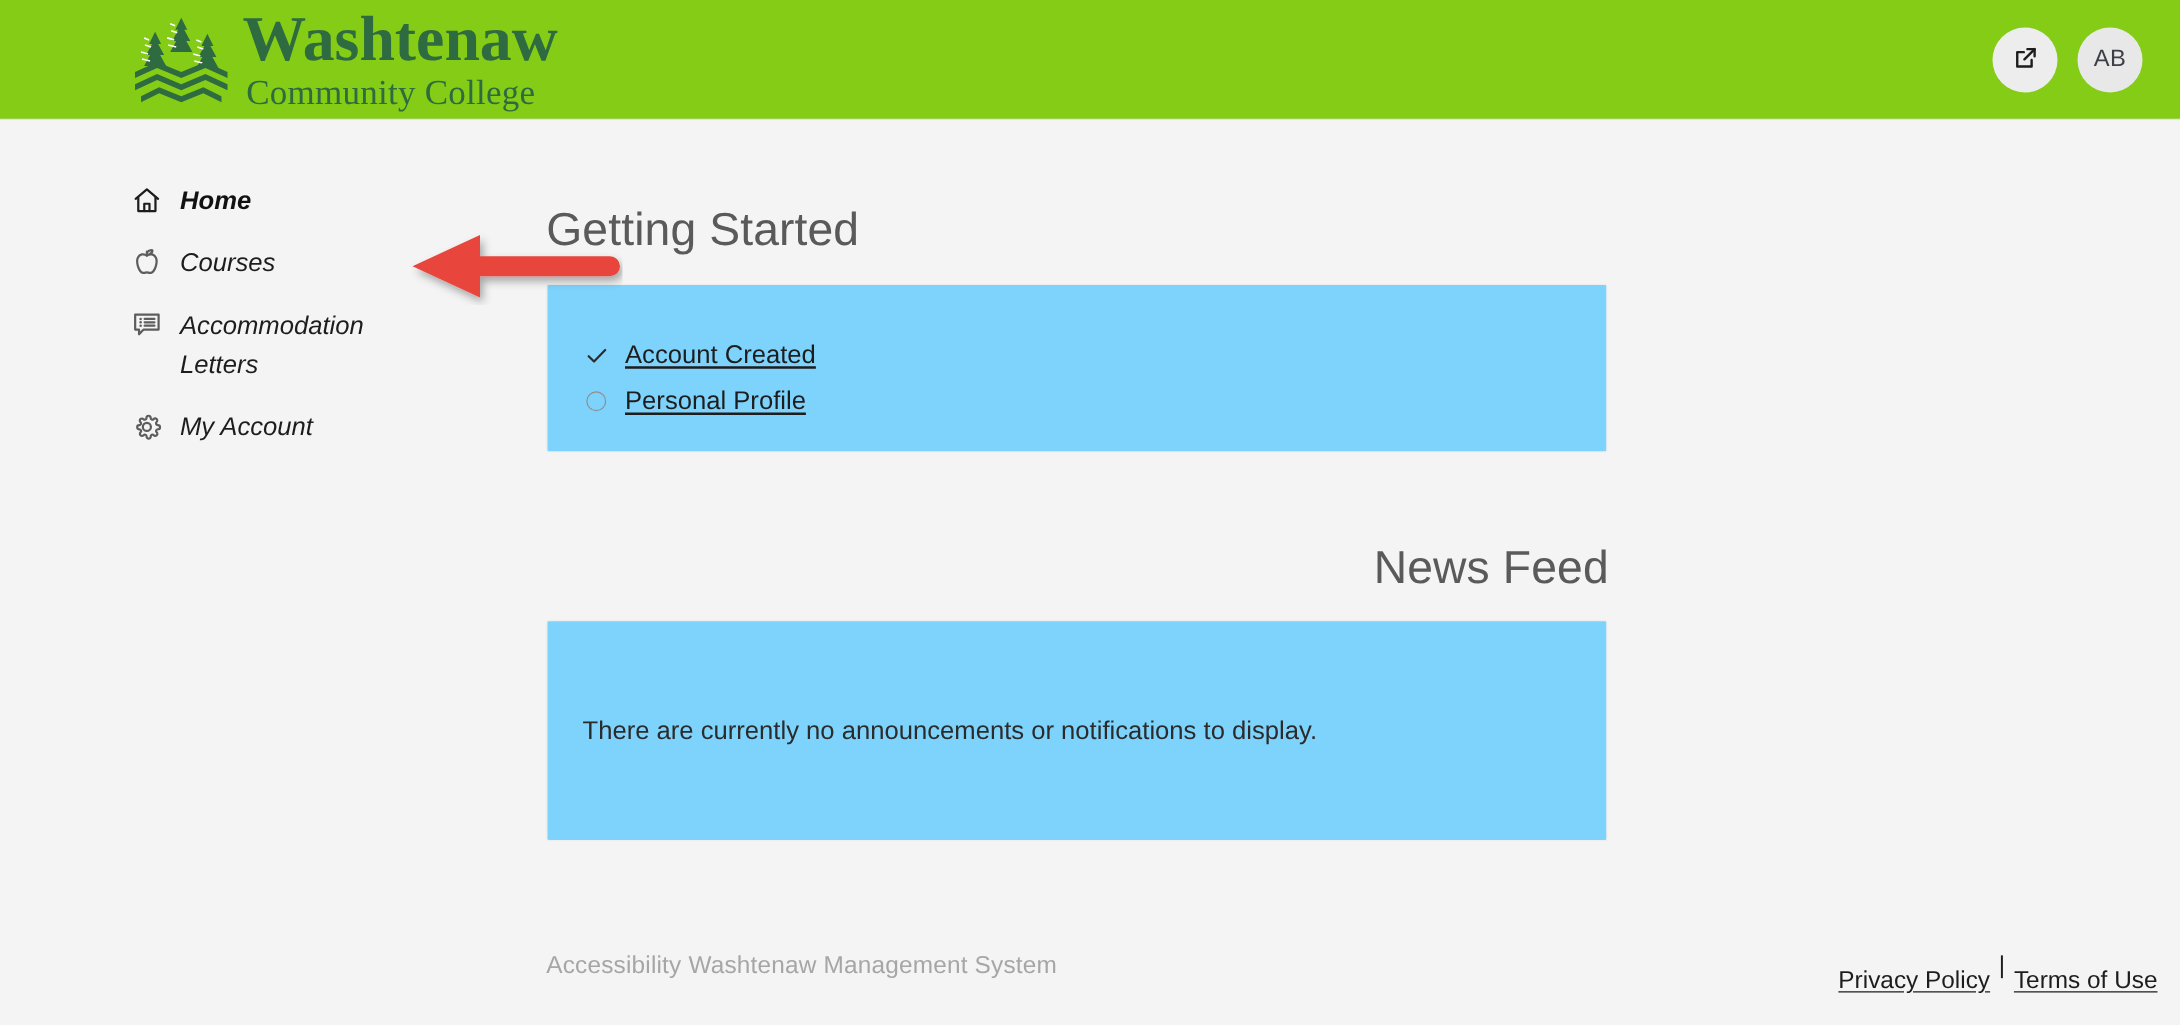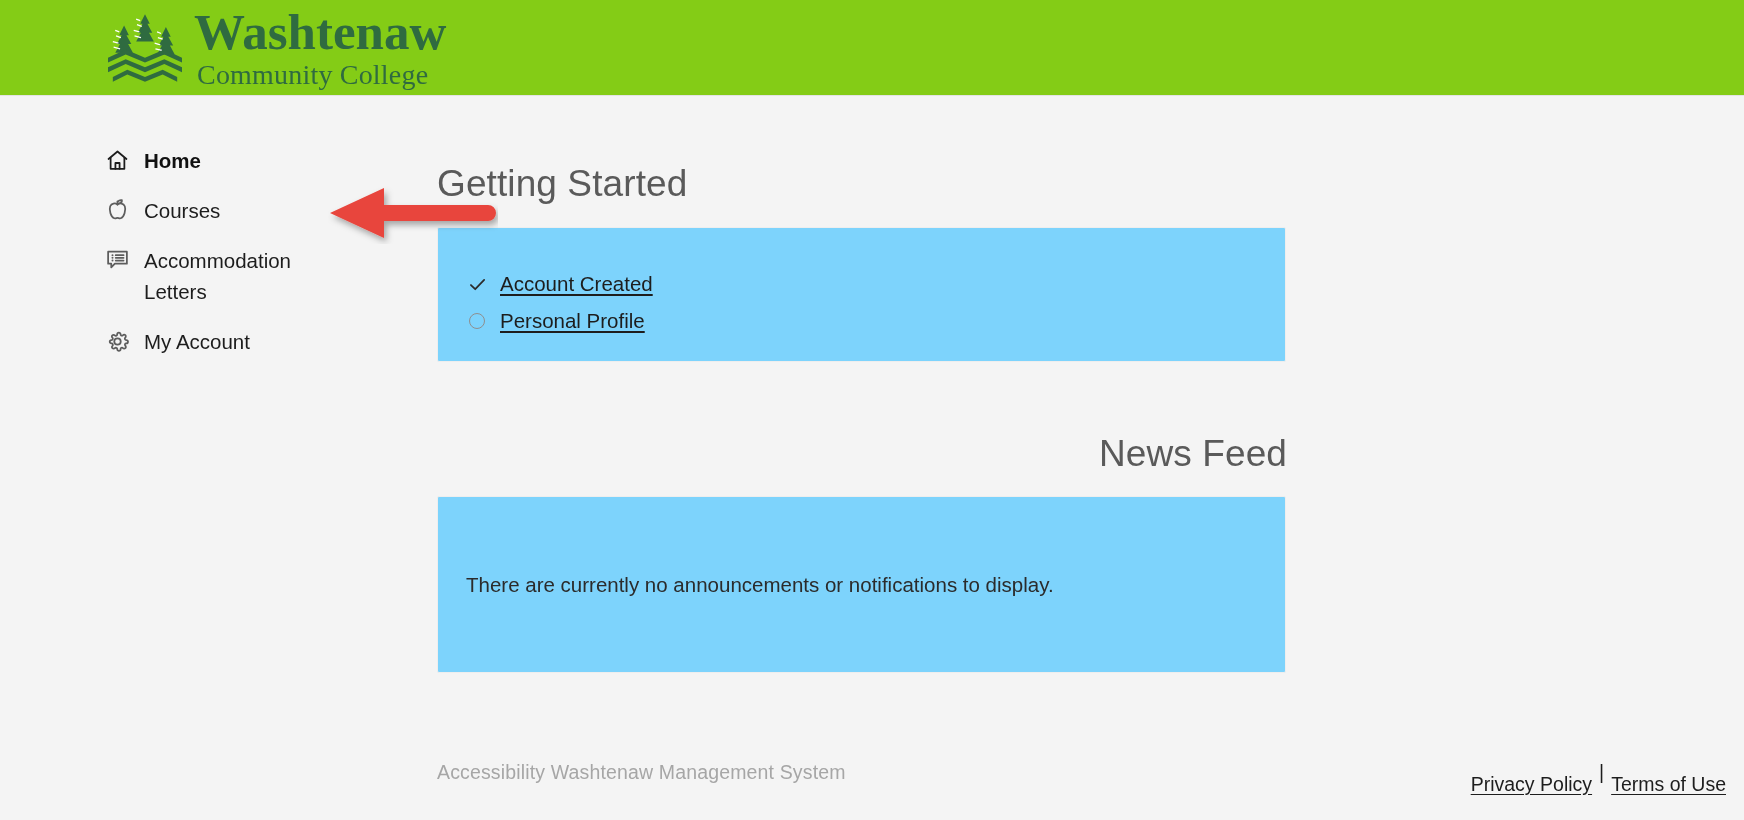--- a/index.html
+++ b/index.html
@@ -106,20 +106,21 @@
   }
   .nav-item {
     display: flex;
     align-items: flex-start;
     gap: 14px;
     padding: 9px 0;
     text-decoration: none;
     color: #1f1f1f;
     cursor: pointer;
     width: 230px;
+    font-style: italic;
   }
   .nav-icon {
     flex: 0 0 auto;
     width: 26px;
     height: 26px;
     margin-top: 2px;
     display: flex;
     align-items: center;
     justify-content: center;
     color: #5d5d5d;
@@ -275,20 +276,35 @@
           <path d="M10 82 L28 73 L50 82 L72 73 L90 82 L90 88 L72 79 L50 88 L28 79 L10 88 Z"></path>
         </g>
       </svg>
     </span>
     <span class="brand-words">
       <span class="brand-line1">Washtenaw</span>
       <span class="brand-line2">Community College</span>
     </span>
   </a>
 
+  <div class="header-actions">
+    <button class="round-btn" title="Open in new window">
+      <span>
+        <svg viewBox="0 0 24 24" width="23" height="23" fill="none" stroke="#1d1d1d" stroke-width="2" stroke-linecap="round" stroke-linejoin="round" aria-hidden="true">
+          <path d="M13.5 4.5 H19.5 V10.5"></path>
+          <path d="M19.5 4.5 L11 13"></path>
+          <path d="M17 13.5 V19 H5 V7 H10.5"></path>
+        </svg>
+      </span>
+    </button>
+
+    <button class="round-btn avatar-btn">
+      <span>AB</span>
+    </button>
+  </div>
 </header>
 
 <div class="page-body">
 
   <nav class="sidebar">
 
     <a class="nav-item active" href="#">
       <span class="nav-icon">
         <svg viewBox="0 0 24 24" width="25" height="25" fill="none" stroke="currentColor" stroke-width="1.7" stroke-linecap="round" stroke-linejoin="round" aria-hidden="true">
           <path d="M3.4 10.6 L12 3.4 L20.6 10.6"></path>

